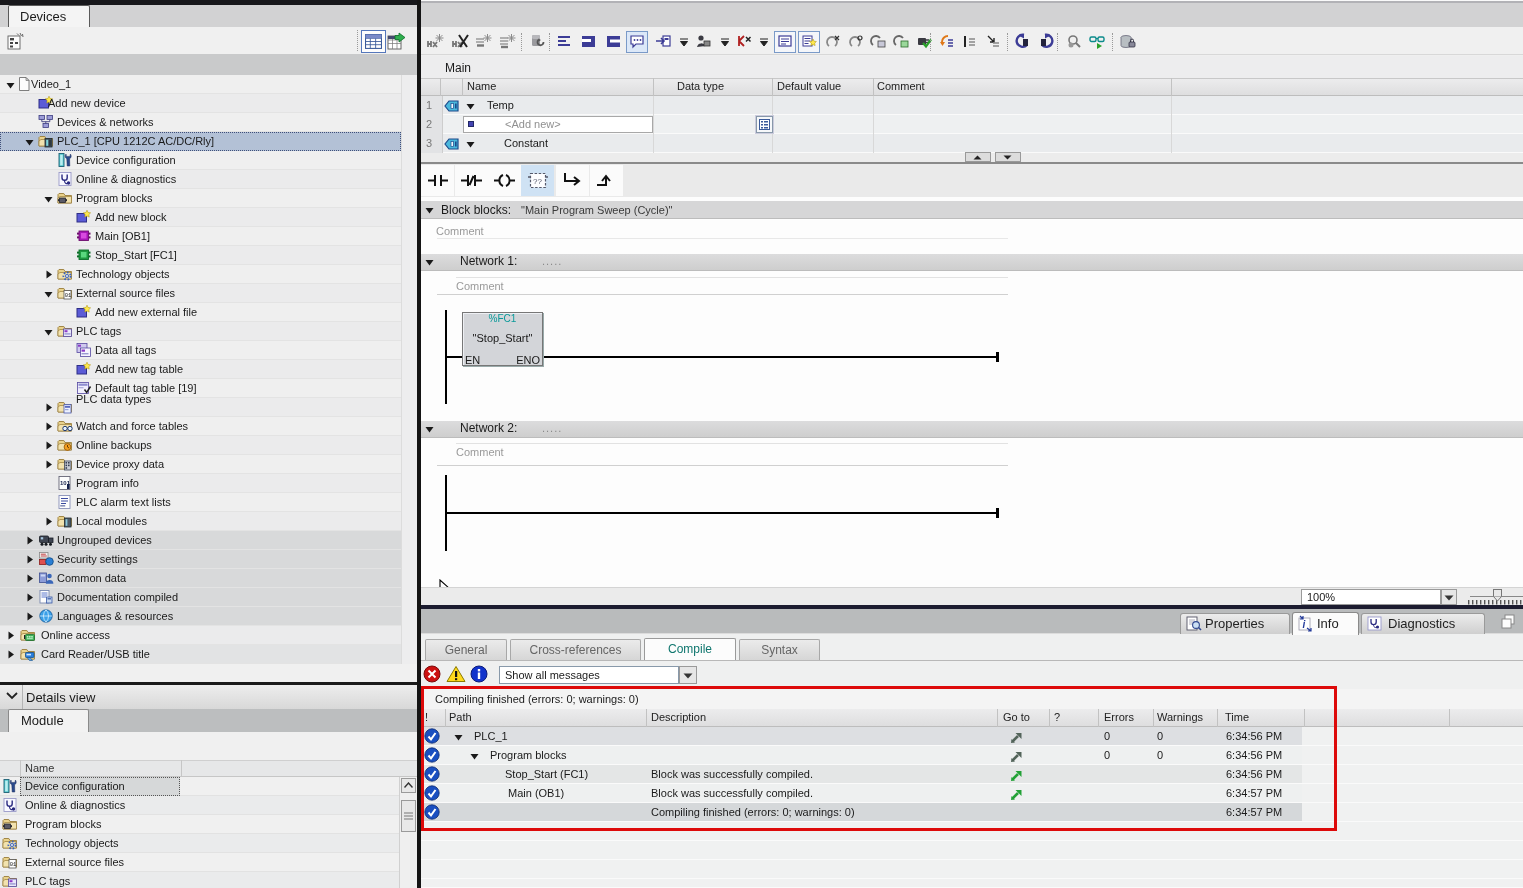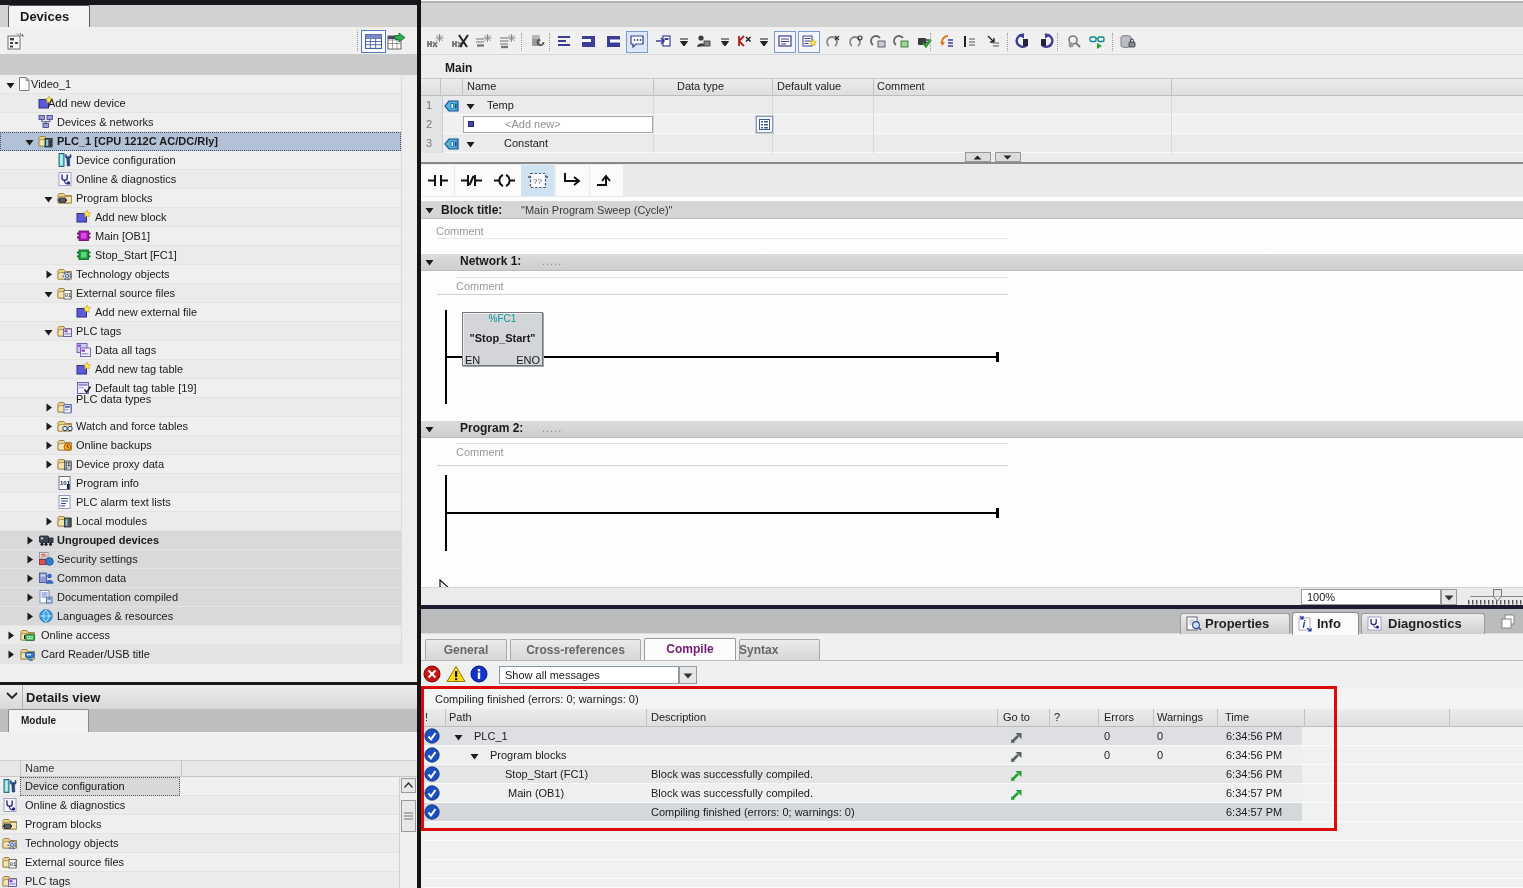--- a/index.html
+++ b/index.html
@@ -1,17 +1,17 @@
 <!DOCTYPE html>
 <html><head><meta charset="utf-8"><style>
 *{margin:0;padding:0;box-sizing:border-box}
 html,body{width:1523px;height:888px;overflow:hidden}
 body{position:relative;font-family:"Liberation Sans",sans-serif;font-size:11px;color:#1a1a1a;background:#efefef}
 .abs{position:absolute}
-.b{font-weight:bold}
+.b{font-weight:normal}
 .txt{position:absolute;white-space:nowrap;line-height:19px;height:19px}
 </style></head><body>
 <div class="abs" style="left:0;top:0;width:421px;height:5px;background:#17171b"></div>
 <div class="abs" style="left:421px;top:0;width:1102px;height:1px;background:#fafafa"></div>
 <div class="abs" style="left:421px;top:1px;width:1102px;height:2px;background:#b2b2b6"></div>
 <div class="abs" style="left:421px;top:3px;width:1102px;height:24px;background:#d2d2d3"></div>
 <div class="abs" style="left:0;top:5px;width:421px;height:22px;background:#d2d2d3"></div>
 <div class="abs" style="left:8px;top:5px;width:82px;height:22px;background:#f4f4f4;border:1px solid #5a5a5a;border-bottom:none;border-radius:2px 2px 0 0"></div>
 <div class="txt b" style="left:20px;top:7px;font-size:13px">Devices</div>
 <div class="abs" style="left:0;top:27px;width:417px;height:27px;background:#f0f0f0"></div>
@@ -374,21 +374,21 @@
 <div class="abs" style="left:0;top:664px;width:417px;height:18px;background:#f0f0f0"></div>
 <div class="abs" style="left:0;top:682px;width:421px;height:3px;background:#1a1a1a"></div>
 <div class="abs" style="left:0;top:685px;width:417px;height:24px;background:linear-gradient(#ededed,#d8d8d8)"></div>
 <svg class="abs" style="left:6px;top:691px" width="12" height="10" viewBox="0 0 12 10">
     <path d="M1 2 l5 5 5-5" stroke="#222" stroke-width="1.8" fill="none"></path>
   </svg>
 <div class="abs" style="left:22px;top:685px;width:1px;height:24px;background:#b4b4b4"></div>
 <div class="txt b" style="left:26px;top:688px;font-size:13px">Details view</div>
 <div class="abs" style="left:0;top:709px;width:417px;height:23px;background:#bcbebf"></div>
 <div class="abs" style="left:8px;top:709px;width:81px;height:23px;background:#f2f2f2;border:1px solid #8a8a8a;border-bottom:none;border-radius:2px 2px 0 0"></div>
-<div class="txt b" style="left:21px;top:711px;font-size:10px">Module</div>
+<div class="txt b" style="left:21px;top:711px;font-size:13px">Module</div>
 <div class="abs" style="left:0;top:732px;width:417px;height:28px;background:#f0f0f0"></div>
 <div class="abs" style="left:0;top:760px;width:417px;height:17px;background:#e6e7e8;border-top:1px solid #cfcfcf;border-bottom:1px solid #c6c6c6"></div>
 <div class="abs" style="left:181px;top:760px;width:1px;height:17px;background:#c6c6c6"></div>
 <div class="abs" style="left:20px;top:760px;width:1px;height:17px;background:#c6c6c6"></div>
 <div class="txt" style="left:25px;top:759px;color:#333">Name</div>
 <div class="abs" style="left:0;top:777px;width:399px;height:19px;background:#f0f0f0;border-bottom:1px solid #e2e2e2"></div>
 <div class="abs" style="left:20px;top:777px;width:160px;height:19px;background:#d6d8d9;outline:1px dotted #555;outline-offset:-1px"></div>
 <svg class="abs" style="left:2px;top:778px" width="16" height="16" viewBox="0 0 16 16">
     <rect x="2" y="1.5" width="5" height="13" fill="#59c9cf" stroke="#1c5f74" stroke-width="0.9"></rect>
     <rect x="3.2" y="2.8" width="2.5" height="10.4" fill="#bdeef0"></rect>
@@ -724,21 +724,21 @@
     <path d="M2 0 v8 h13 m-4 -4 l5 4 -5 4" stroke="#111" stroke-width="2" fill="none"></path>
   </svg>
 <svg class="abs" style="left:597px;top:172px" width="19" height="16" viewBox="0 0 19 16">
     <path d="M0 13 h9 v-8 m-4 4 l4 -5 4 5" stroke="#111" stroke-width="2" fill="none"></path>
   </svg>
 <div class="abs" style="left:421px;top:197px;width:1102px;height:390px;background:#fdfdfd"></div>
 <div class="abs" style="left:421px;top:201px;width:1102px;height:18px;background:#d6d6d7;border-bottom:1px solid #bcbcbc"></div>
 <svg class="abs" style="left:425px;top:206px" width="9" height="9" viewBox="0 0 9 9">
     <path d="M0.5 2 h8 L4.5 7.5 Z" fill="#1a1a1a"></path>
   </svg>
-<div class="txt b" style="left:441px;top:201px;font-size:12px">Block title:</div>
+<div class="txt b" style="left:441px;top:201px;font-size:12px">Block blocks:</div>
 <div class="txt" style="left:521px;top:201px;color:#3a3a3a">"Main Program Sweep (Cycle)"</div>
 <div class="txt" style="left:436px;top:222px;color:#9a9a9a">Comment</div>
 <div class="abs" style="left:437px;top:238px;width:571px;height:1px;background:#e8e8e8"></div>
 <div class="abs" style="left:421px;top:254px;width:1102px;height:17px;background:linear-gradient(#dcdcdd,#cecece);border-bottom:1px solid #bcbcbc"></div>
 <svg class="abs" style="left:425px;top:258px" width="9" height="9" viewBox="0 0 9 9">
     <path d="M0.5 2 h8 L4.5 7.5 Z" fill="#1a1a1a"></path>
   </svg>
 <div class="txt b" style="left:460px;top:252px;font-size:12px">Network 1:</div>
 <div class="txt" style="left:542px;top:252px;color:#8a8a8a;letter-spacing:1px">.....</div>
 <div class="abs" style="left:456px;top:277px;width:552px;height:1px;background:#e2e2e2"></div>
@@ -750,21 +750,21 @@
 <div class="abs" style="left:996px;top:352px;width:3px;height:10px;background:#000"></div>
 <div class="abs" style="left:462px;top:312px;width:81px;height:54px;background:#d3d5d9;border:1px solid #777;box-shadow:inset 1px 1px 0 #eef0f4,1px 1px 0 #9aa"></div>
 <div class="abs txt" style="left:462px;top:313px;width:81px;text-align:center;color:#0a9a9a;font-size:10px;line-height:12px;height:12px">%FC1</div>
 <div class="abs txt b" style="left:462px;top:329px;width:81px;text-align:center;font-size:11px">"Stop_Start"</div>
 <div class="txt" style="left:465px;top:351px">EN</div>
 <div class="abs txt" style="left:462px;top:351px;width:78px;text-align:right">ENO</div>
 <div class="abs" style="left:421px;top:421px;width:1102px;height:17px;background:linear-gradient(#dcdcdd,#cecece);border-bottom:1px solid #bcbcbc"></div>
 <svg class="abs" style="left:425px;top:425px" width="9" height="9" viewBox="0 0 9 9">
     <path d="M0.5 2 h8 L4.5 7.5 Z" fill="#1a1a1a"></path>
   </svg>
-<div class="txt b" style="left:460px;top:419px;font-size:12px">Program 2:</div>
+<div class="txt b" style="left:460px;top:419px;font-size:12px">Network 2:</div>
 <div class="txt" style="left:542px;top:419px;color:#8a8a8a;letter-spacing:1px">.....</div>
 <div class="abs" style="left:456px;top:443px;width:552px;height:1px;background:#e2e2e2"></div>
 <div class="txt" style="left:456px;top:443px;color:#9a9a9a">Comment</div>
 <div class="abs" style="left:437px;top:465px;width:571px;height:1px;background:#d0d0d0"></div>
 <div class="abs" style="left:445px;top:475px;width:2px;height:76px;background:#000"></div>
 <div class="abs" style="left:447px;top:512px;width:549px;height:2px;background:#000"></div>
 <div class="abs" style="left:996px;top:508px;width:3px;height:10px;background:#000"></div>
 <svg class="abs" style="left:439px;top:579px" width="14" height="21" viewBox="0 0 14 21">
     <path d="M1 1 L1 16 L4.8 12.4 L7.4 18.5 L10.2 17.2 L7.6 11.4 L12.6 11.4 Z" fill="#fff" stroke="#000" stroke-width="1.1"></path>
   </svg>
@@ -829,23 +829,23 @@
 <svg class="abs" style="left:1500px;top:613px" width="18" height="17" viewBox="0 0 18 17">
     <rect x="5" y="2" width="9" height="9" fill="#fdfdfd" stroke="#888"></rect>
     <rect x="2" y="6" width="9" height="9" fill="#fdfdfd" stroke="#888"></rect>
   </svg>
 <div class="abs" style="left:421px;top:638px;width:1102px;height:22px;background:#eff0f0"></div>
 <div class="abs" style="left:425px;top:639px;width:82px;height:21px;background:linear-gradient(#ebebeb,#d6d6d6);border:1px solid #a8a8a8;border-bottom:none;border-radius:2px 2px 0 0"></div>
 <div class="abs txt b" style="left:425px;top:641px;width:82px;text-align:center;font-size:12px;color:#666">General</div>
 <div class="abs" style="left:510px;top:639px;width:131px;height:21px;background:linear-gradient(#ebebeb,#d6d6d6);border:1px solid #a8a8a8;border-bottom:none;border-radius:2px 2px 0 0"></div>
 <div class="abs txt b" style="left:510px;top:641px;width:131px;text-align:center;font-size:12px;color:#666">Cross-references</div>
 <div class="abs" style="left:644px;top:638px;width:92px;height:22px;background:#fcfcfc;border:1px solid #9a9a9a;border-bottom:none;border-radius:2px 2px 0 0"></div>
-<div class="abs txt b" style="left:644px;top:640px;width:92px;text-align:center;font-size:12px;color:#701a75">Compile</div>
+<div class="abs txt b" style="left:644px;top:640px;width:92px;text-align:center;font-size:12px;color:#0f766e">Compile</div>
 <div class="abs" style="left:739px;top:639px;width:81px;height:21px;background:linear-gradient(#ebebeb,#d6d6d6);border:1px solid #a8a8a8;border-bottom:none;border-radius:2px 2px 0 0"></div>
-<div class="abs txt b" style="left:739px;top:641px;width:81px;font-size:12px;color:#666">Syntax</div>
+<div class="abs txt b" style="left:739px;top:641px;width:81px;text-align:center;font-size:12px;color:#666">Syntax</div>
 <div class="abs" style="left:421px;top:660px;width:1102px;height:1px;background:#b8b8b8"></div>
 <svg class="abs" style="left:423px;top:665px" width="18" height="18" viewBox="0 0 18 18">
     <circle cx="9" cy="9" r="8" fill="#cc1111" stroke="#7a0a0a"></circle>
     <path d="M5.5 5.5 l7 7 m0 -7 l-7 7" stroke="#fff" stroke-width="2"></path>
   </svg>
 <svg class="abs" style="left:446px;top:665px" width="20" height="18" viewBox="0 0 20 18">
     <path d="M10 1.5 L19 16.5 H1 Z" fill="#ffd91c" stroke="#8a7a00" stroke-width="1"></path>
     <rect x="9" y="6" width="2.2" height="6" fill="#111"></rect>
     <rect x="9" y="13.2" width="2.2" height="2" fill="#111"></rect>
   </svg>

